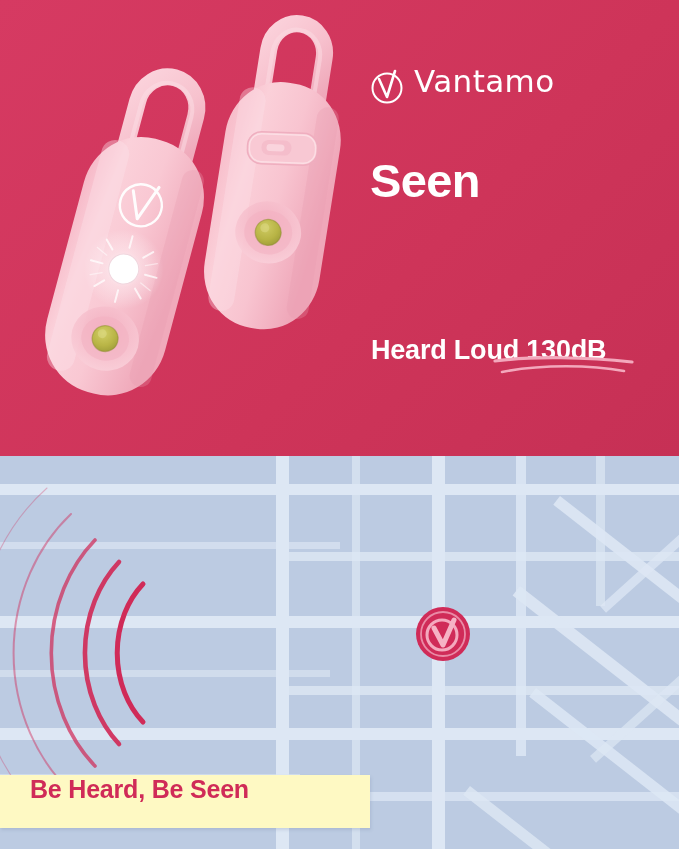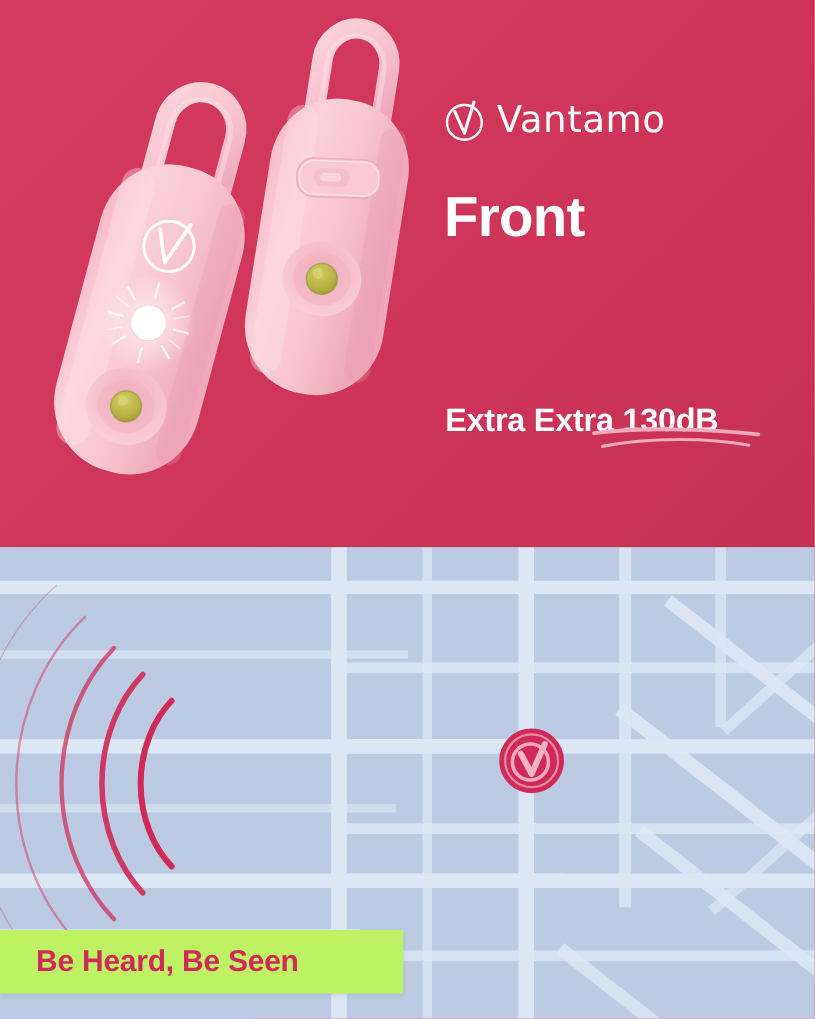--- a/index.html
+++ b/index.html
@@ -18,22 +18,22 @@
     background:linear-gradient(135deg,#D63A62 0%,#CE3459 60%,#C63055 100%);
     overflow:hidden;
   }
 
   
   .device{position:absolute;}
   .dev-svg{display:block;}
 
   
   #brand{
-    position:absolute;left:368px;top:80px;
-    display:flex;align-items:center;gap:6px;
+    position:absolute;left:368px;top:66px;
+    display:flex;gap:6px;
   }
   #brand-mark{display:block;}
   #brand-name{
     color:#ffffff;font-size:31px;letter-spacing:.4px;
     font-family:"DejaVu Sans",sans-serif;font-weight:400;
     line-height:1;
   }
 
   
   #headline{
@@ -60,23 +60,23 @@
 
   
   #map-panel{
     position:absolute;left:0;top:456px;width:679px;height:393px;
     background:#BCCBE2;overflow:hidden;
   }
 
   
   #banner{
     position:absolute;left:0;top:775px;
-    width:336px;height:53px;
-    background:#bef264;
-    display:flex;align-items:center;
+    width:370px;height:53px;
+    background:#fef9c3;
+    display:flex;
     box-shadow:1px 2px 3px rgba(90,110,150,.18);
   }
   #banner-text{
     margin-left:30px;
     color:#D02B58;
     font-family:"Liberation Sans",sans-serif;
     font-weight:bold;
     font-size:25px;
     letter-spacing:-0.2px;
     white-space:nowrap;
@@ -219,24 +219,24 @@
 
     <div id="brand">
       <svg id="brand-mark" width="40" height="40" viewBox="0 0 40 40">
         <circle cx="19" cy="22" r="14.5" fill="none" stroke="#FFFFFF" stroke-width="2"></circle>
         <path d="M11 13 L19 31 L27 5" fill="none" stroke="#FFFFFF" stroke-width="2.6" stroke-linecap="round" stroke-linejoin="round"></path>
       </svg>
       <span id="brand-name">Vantamo</span>
     </div>
 
     <div id="headline">
-      <div>Front</div>
-    </div>
-
-    <div id="subhead">Extra Extra 130dB</div>
+      <div>Seen</div>
+    </div>
+
+    <div id="subhead">Heard Loud 130dB</div>
     <div id="underline-wrap">
       <svg width="150" height="26" viewBox="0 0 150 26">
         <path d="M3 9 C40 4, 95 5, 140 10" fill="none" stroke="#F3A8BC" stroke-width="3.2" stroke-linecap="round"></path>
         <path d="M10 20 C50 12, 100 13, 132 19" fill="none" stroke="#F3A8BC" stroke-width="2.6" stroke-linecap="round"></path>
       </svg>
     </div>
 
   </div>
 
   <div id="map-panel">

